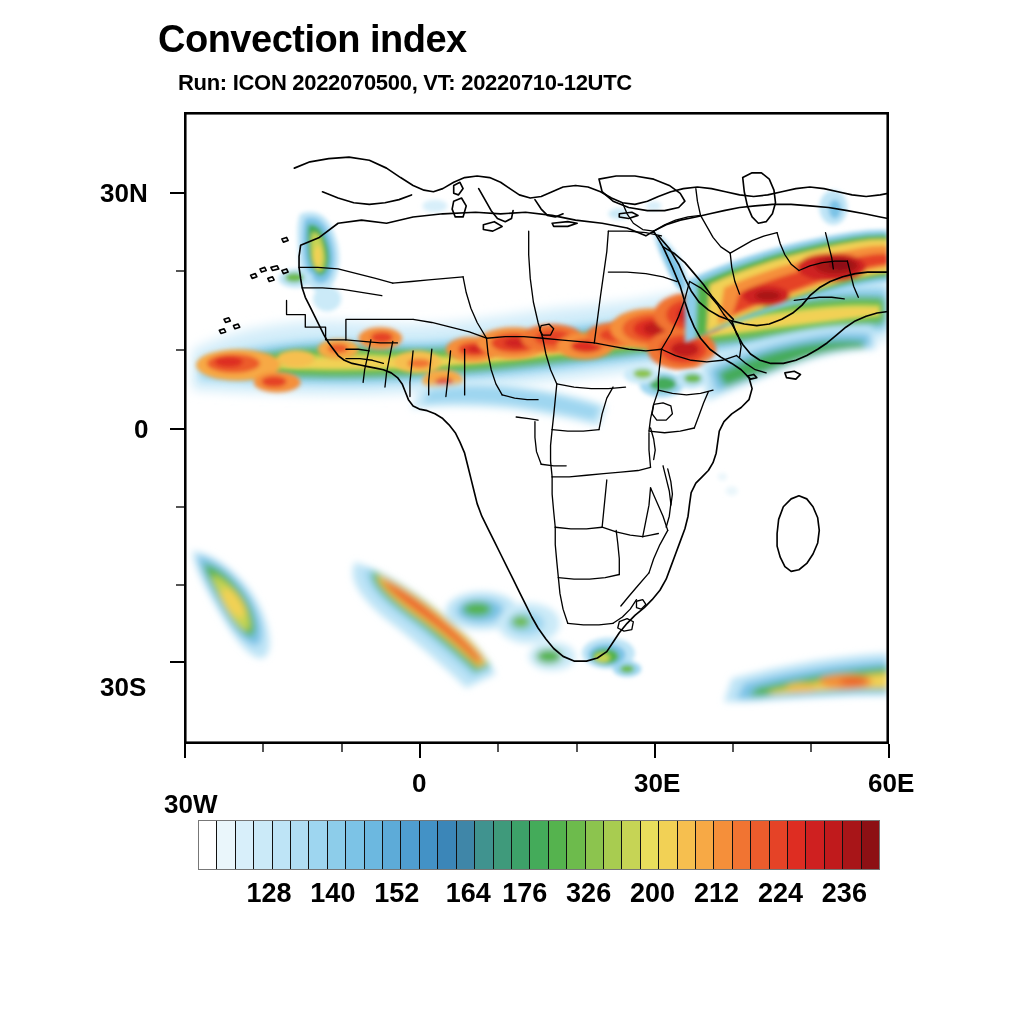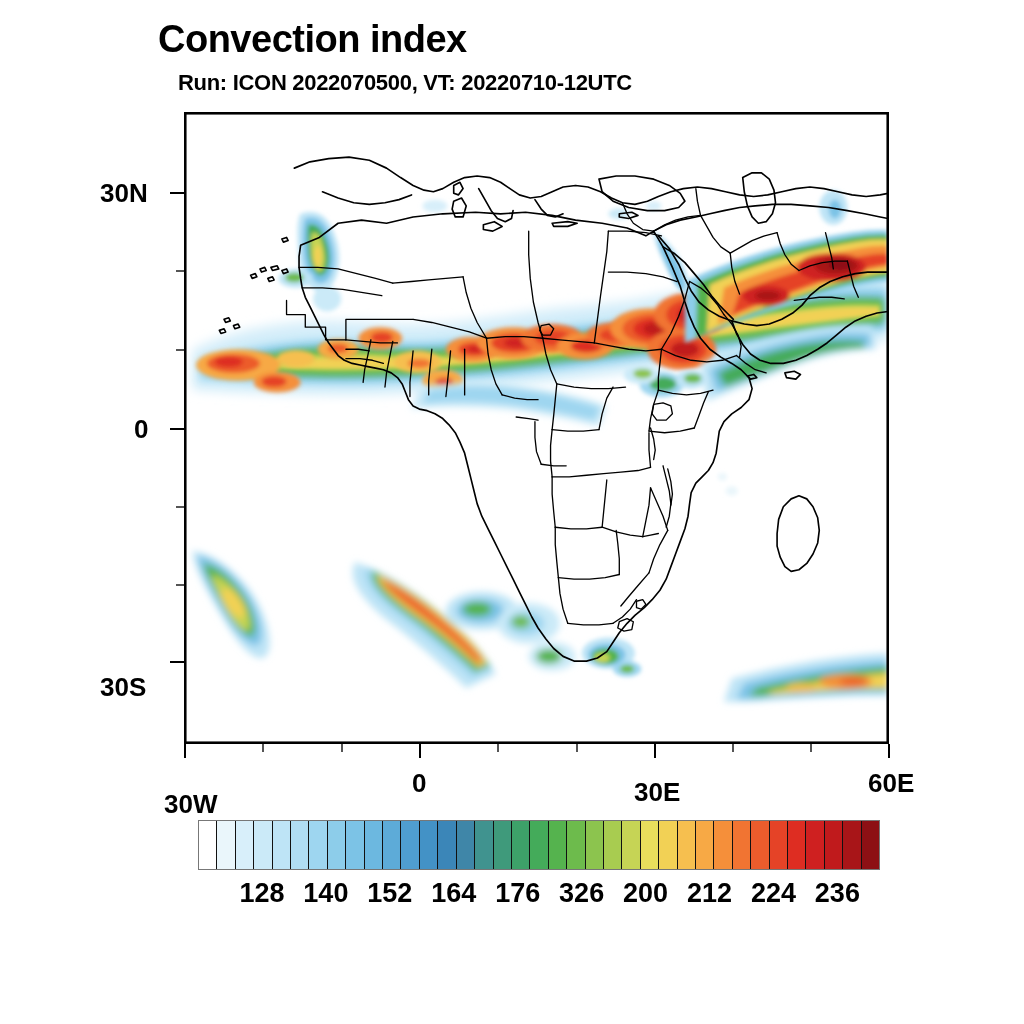--- a/index.html
+++ b/index.html
@@ -16,21 +16,21 @@
   #plot svg{display:block;width:100%;height:100%;}
 
   .tick{position:absolute;background:#000;}
   .axlabel{position:absolute;font-size:26px;font-weight:bold;color:#000;white-space:nowrap;}
 
   #cbar{position:absolute;left:198px;top:820px;width:682px;height:50px;
         box-sizing:border-box;border:1.1px solid #777;display:flex;}
   #cbar .cell{flex:1 1 0;height:100%;border-right:1px solid #111;box-sizing:border-box;}
   #cbar .cell:last-child{border-right:none;}
   .cblabel{position:absolute;font-size:27px;font-weight:bold;color:#000;
-           white-space:nowrap;text-align:center;}
+           white-space:nowrap;text-align:center;margin-left:7px;}
 </style>
 </head>
 <body>
 
 <div id="root">
 
   <div class="ttl" id="title-main">Convection index</div>
   <div class="ttl" id="title-sub">Run: ICON 2022070500,  VT: 20220710-12UTC</div>
 
   <div id="plot">
@@ -489,21 +489,21 @@
   <div class="tick" style="left:888px;top:744px;width:2px;height:14px;"></div>
   <div class="tick" style="left:262px;top:744px;width:2px;height:8px;background:#555;"></div>
   <div class="tick" style="left:341px;top:744px;width:2px;height:8px;background:#555;"></div>
   <div class="tick" style="left:497px;top:744px;width:2px;height:8px;background:#555;"></div>
   <div class="tick" style="left:576px;top:744px;width:2px;height:8px;background:#555;"></div>
   <div class="tick" style="left:732px;top:744px;width:2px;height:8px;background:#555;"></div>
   <div class="tick" style="left:810px;top:744px;width:2px;height:8px;background:#555;"></div>
 
   <div class="axlabel" style="left:164px;top:768px;margin-top:21px;">30W</div>
   <div class="axlabel" style="left:412px;top:768px;">0</div>
-  <div class="axlabel" style="left:634px;top:768px;margin-top:9px;">30E</div>
+  <div class="axlabel" style="left:634px;top:768px;">30E</div>
   <div class="axlabel" style="left:868px;top:768px;">60E</div>
 
   <div class="tick" style="left:170px;top:192px;width:14px;height:2px;"></div>
   <div class="tick" style="left:170px;top:428px;width:14px;height:2px;"></div>
   <div class="tick" style="left:170px;top:661px;width:14px;height:2px;"></div>
   <div class="tick" style="left:176px;top:270px;width:8px;height:2px;background:#555;"></div>
   <div class="tick" style="left:176px;top:349px;width:8px;height:2px;background:#555;"></div>
   <div class="tick" style="left:176px;top:506px;width:8px;height:2px;background:#555;"></div>
   <div class="tick" style="left:176px;top:584px;width:8px;height:2px;background:#555;"></div>
 
@@ -547,21 +547,21 @@
       <div class="cell" style="background: rgb(222, 45, 34);"></div>
       <div class="cell" style="background: rgb(207, 32, 32);"></div>
       <div class="cell" style="background: rgb(192, 26, 28);"></div>
       <div class="cell" style="background: rgb(168, 21, 24);"></div>
       <div class="cell" style="background: rgb(141, 16, 20);"></div>
     </div>
   <div id="cbar-labels">
       <div class="cblabel" style="left: 231.938px; top: 878px; width: 60px;">128</div>
       <div class="cblabel" style="left: 295.875px; top: 878px; width: 60px;">140</div>
       <div class="cblabel" style="left: 359.812px; top: 878px; width: 60px;">152</div>
-      <div class="cblabel" style="left: 423.75px; top: 878px; width: 60px;">164</div>
+      <div class="cblabel" style="left: 423.75px; top: 878px; width: 60px; text-align: right;">164</div>
       <div class="cblabel" style="left: 487.688px; top: 878px; width: 60px;">176</div>
       <div class="cblabel" style="left: 551.625px; top: 878px; width: 60px;">326</div>
       <div class="cblabel" style="left: 615.562px; top: 878px; width: 60px;">200</div>
       <div class="cblabel" style="left: 679.5px; top: 878px; width: 60px;">212</div>
       <div class="cblabel" style="left: 743.438px; top: 878px; width: 60px;">224</div>
       <div class="cblabel" style="left: 807.375px; top: 878px; width: 60px;">236</div>
     </div>
 
 </div>
 

